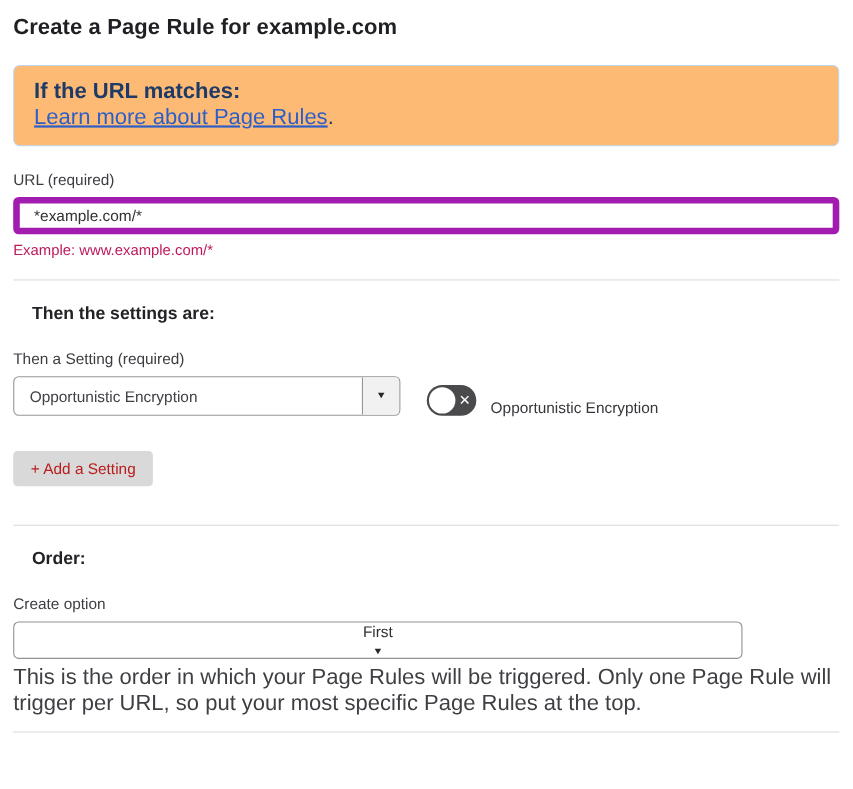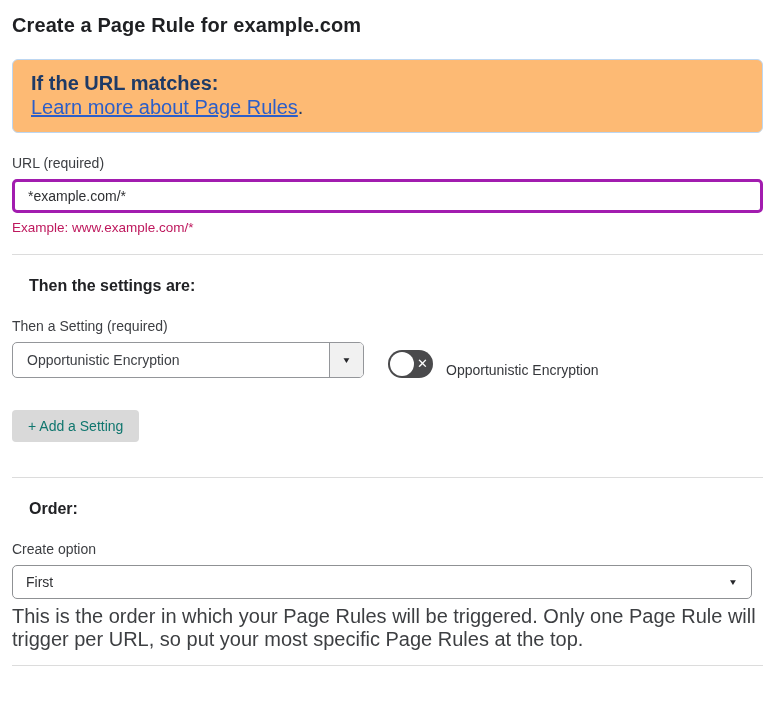--- a/index.html
+++ b/index.html
@@ -44,21 +44,21 @@
   .field-label {
     display: block;
     font-size: 14px;
     color: #3c3e42;
     margin-bottom: 8px;
   }
   .text-input {
     display: block;
     width: 751px;
     height: 34px;
-    border: 3px solid #a21caf;
+    border: 6px solid #a21caf;
     border-radius: 5px;
     padding: 0 13px;
     font-family: "Liberation Sans", sans-serif;
     font-size: 14px;
     color: #2f3033;
     background: #ffffff;
     outline: none;
   }
   .helper {
     font-size: 13.5px;
@@ -158,38 +158,39 @@
     font-family: "Liberation Sans", sans-serif;
     font-size: 14px;
     height: 32px;
     border: none;
     border-radius: 4px;
     padding: 0 16px;
     cursor: pointer;
   }
   .btn-gray {
     background: #d9d9d9;
-    color: #0f766e;
+    color: #b91c1c;
   }
   .add-setting { margin-bottom: 16px; }
 
   
   .select-control {
     display: flex;
     align-items: center;
     justify-content: space-between;
-    width: 740px;
+    width: 663px;
     height: 34px;
     border: 1px solid #8f9194;
     border-radius: 5px;
     padding: 0 13px;
     background: #ffffff;
     font-size: 14px;
     color: #2f3033;
     cursor: pointer;
+    flex-direction: column;
   }
   .order-helper {
     font-size: 20px;
     color: #3d3f42;
     line-height: 23px;
     max-width: 751px;
     margin-top: 6px;
   }
   .footer-divider { margin: 14px 0 18px 0; }
 </style>

